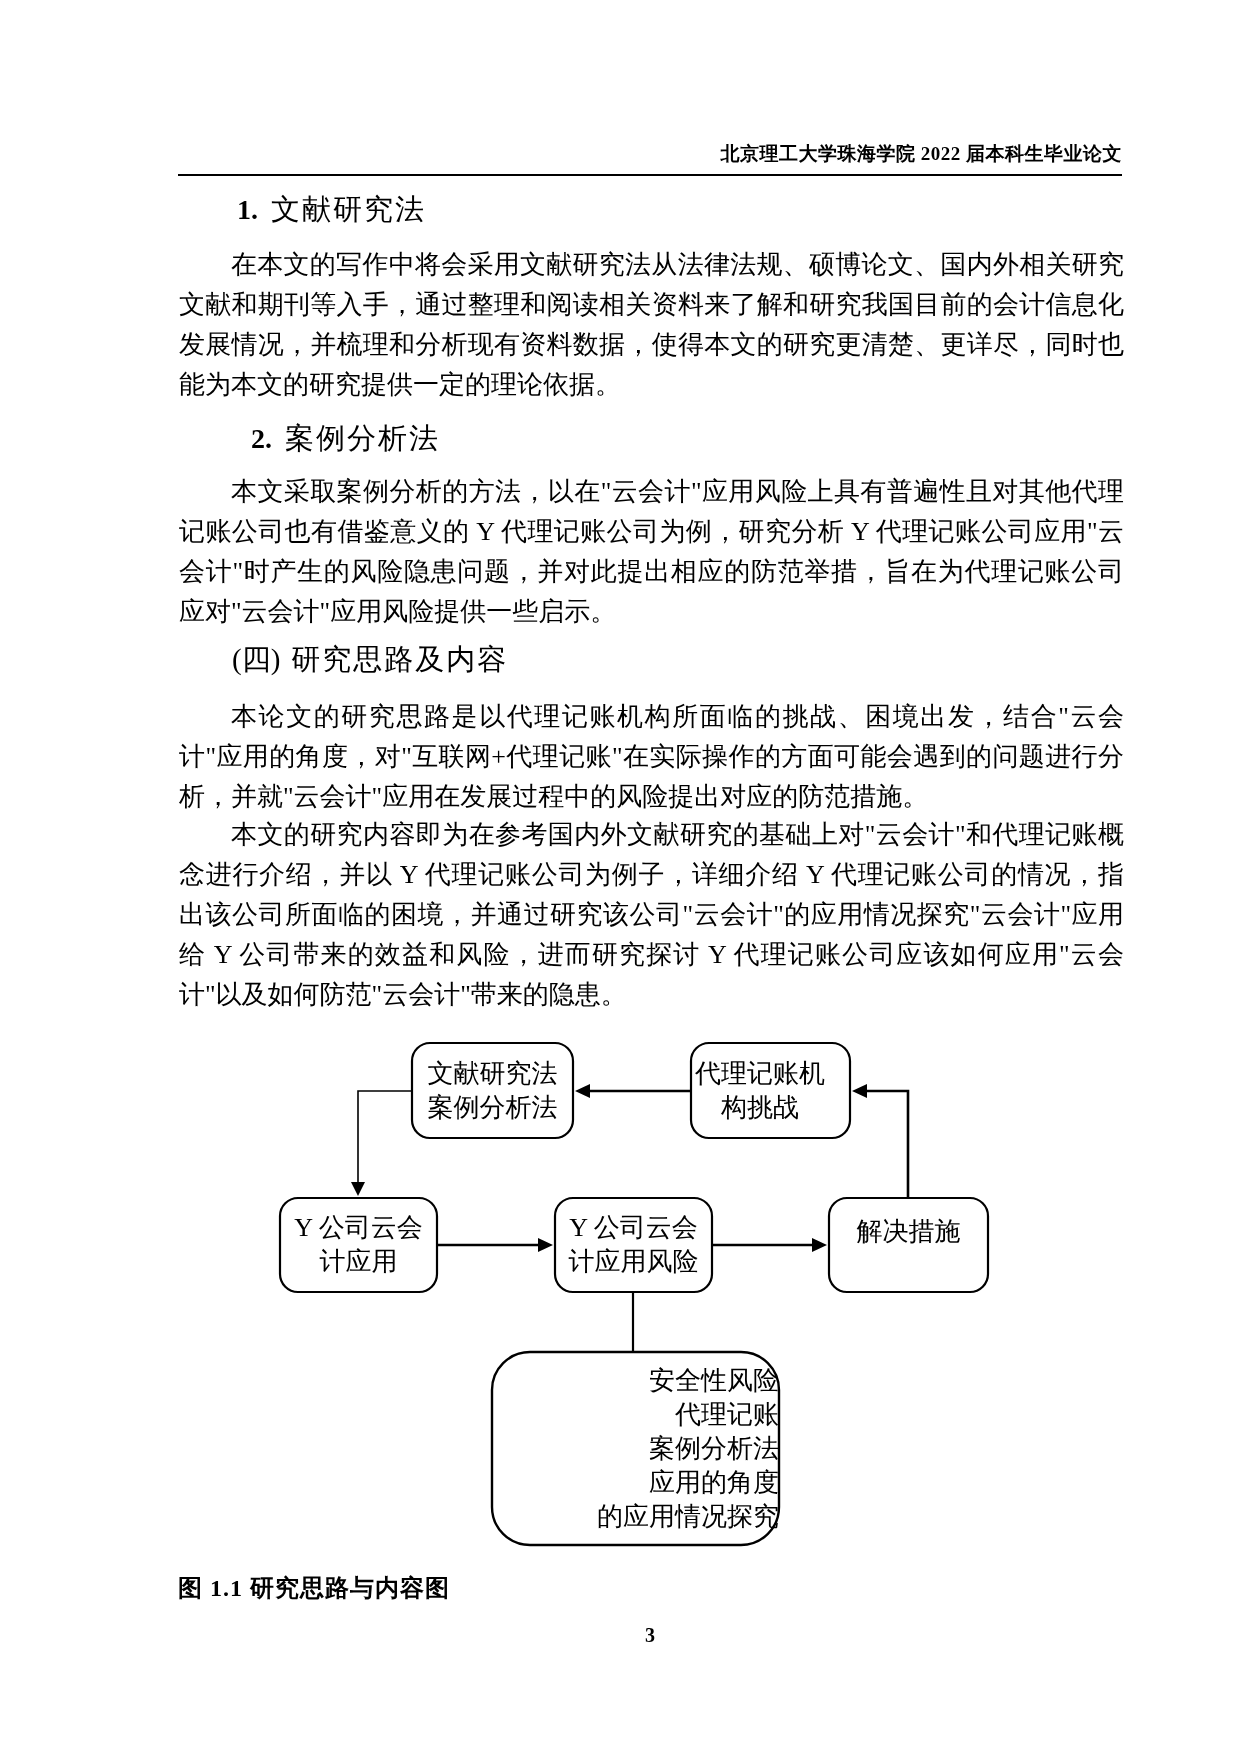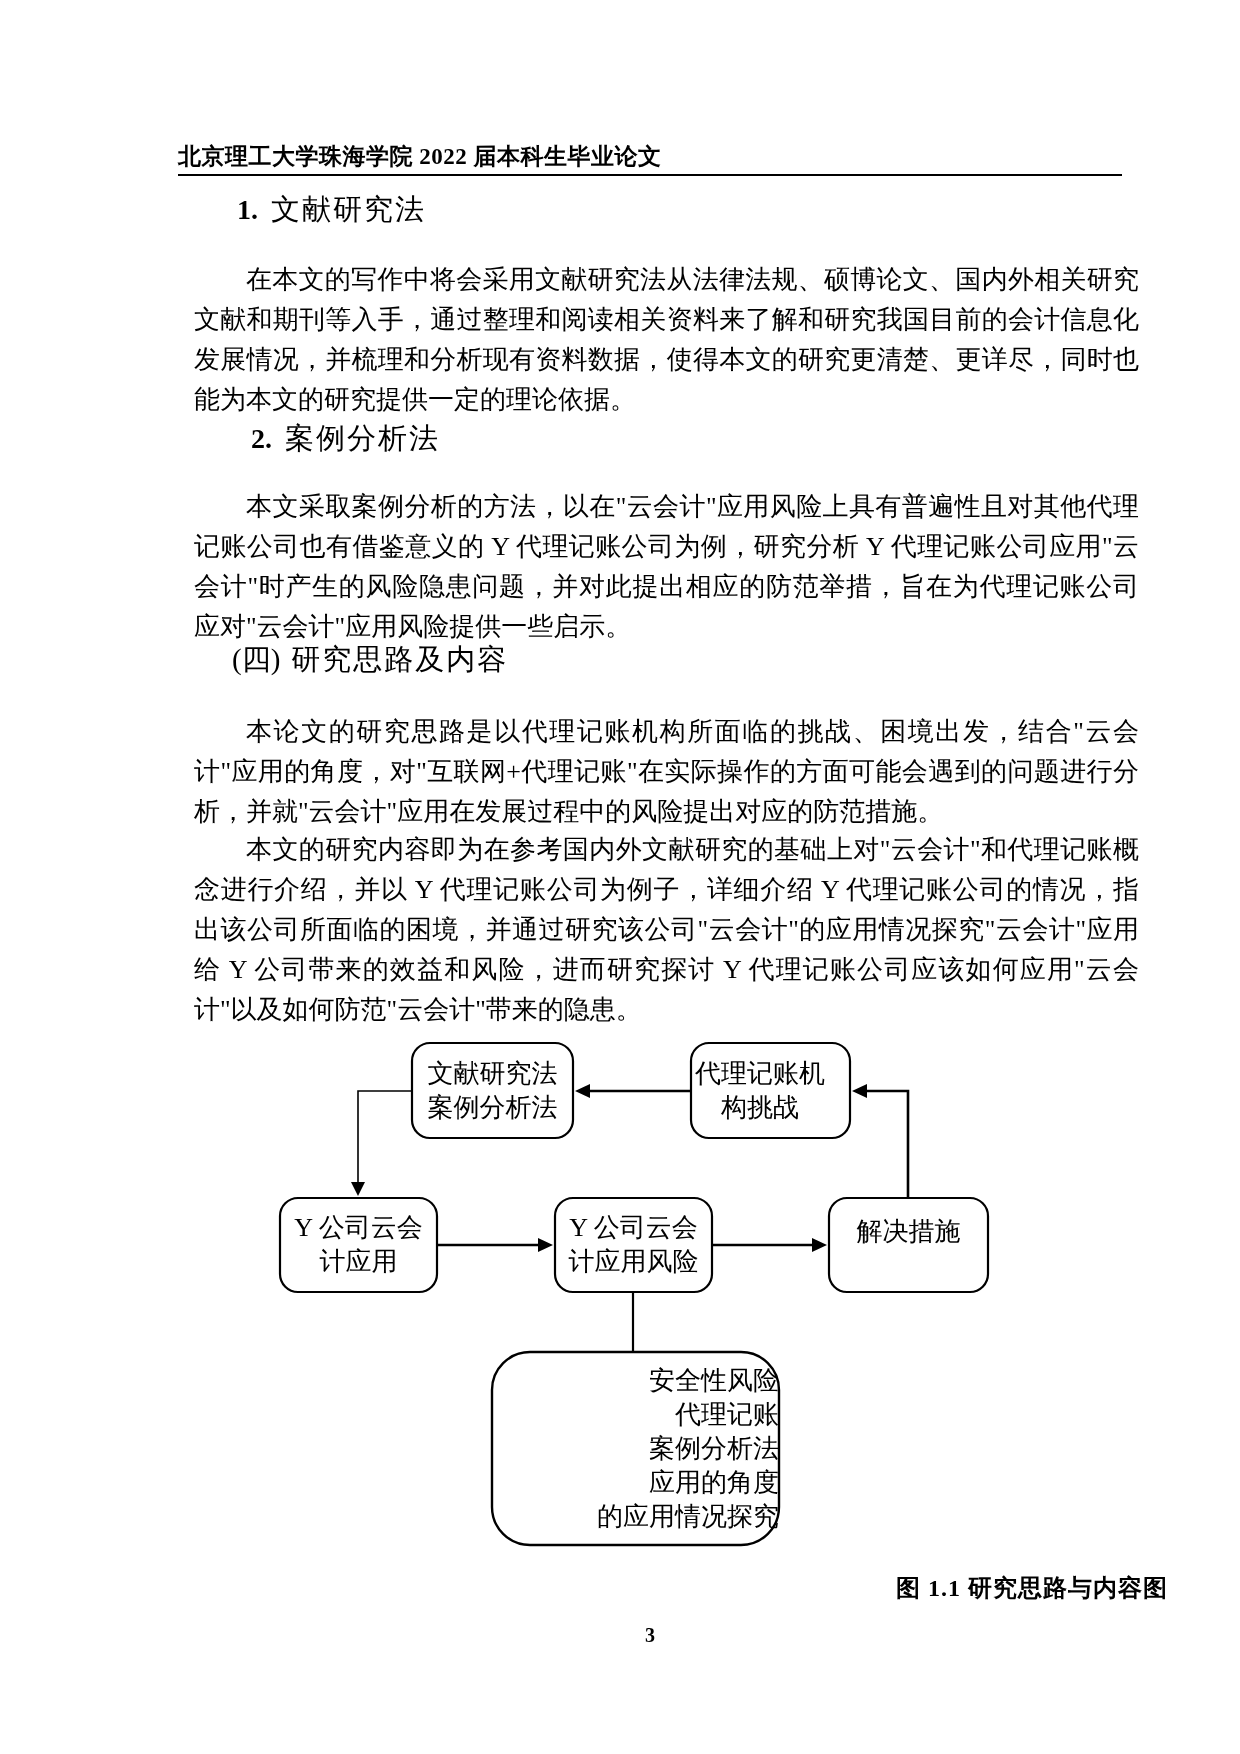--- a/index.html
+++ b/index.html
@@ -6,59 +6,59 @@
   .page{
     position:relative;
     width:1240px;height:1754px;
     background:#ffffff;
     font-family:"Liberation Serif","DejaVu Serif",serif;
     color:#000;
     overflow:hidden;
   }
   .header-title{
     position:absolute;left:178px;top:143px;width:944px;
-    text-align:left;font-size:23px;font-weight:700;
+    text-align:right;font-size:19px;font-weight:700;
     letter-spacing:0.5px;line-height:1.2;
   }
   .header-rule{
     position:absolute;left:178px;top:174px;width:944px;height:0;
     border-top:2px solid #000;
   }
   .heading{position:absolute;line-height:1;white-space:nowrap;}
   .heading .h-num{font-weight:700;font-size:28px;margin-right:13px;}
   .heading .h-txt{font-weight:400;font-size:29px;letter-spacing:2px;}
   .h1{left:237px;top:195px;}
   .h2{left:251px;top:424px;}
   .h3{left:232px;top:645px;}
   .h3 .h-num{font-weight:400;font-size:29px;margin-right:11px;}
   .para{
     position:absolute;left:178px;width:945px;
     font-size:26px;line-height:40px;
     text-align:justify;text-justify:inter-ideograph;
-    text-indent:52px;margin:16px;
+    text-indent:52px;margin:1px;
   }
   .p1{top:244px;}
   .p2{top:471px;}
   .p3{top:696px;}
   .p4{top:814px;}
   .flowchart-svg{position:absolute;left:0;top:0;}
   .box-label{
     position:absolute;display:flex;flex-direction:column;
     align-items:center;justify-content:center;
     font-size:26px;line-height:34px;text-align:center;
   }
   .bl-methods{left:412px;top:1043px;width:161px;height:95px;}
   .bl-challenge{left:691px;top:1043px;width:138px;height:95px;}
   .bl-application{left:280px;top:1198px;width:157px;height:94px;}
   .bl-risk{left:555px;top:1198px;width:157px;height:94px;}
   .bl-solution{left:829px;top:1198px;width:159px;height:67px;}
   .bl-risklist{left:492px;top:1352px;width:287px;height:193px;align-items:flex-end;}
   .figure-caption{
     position:absolute;left:178px;top:1572px;width:990px;
-    text-align:right;font-size:24px;font-weight:700;letter-spacing:1px;
+    text-align:left;font-size:24px;font-weight:700;letter-spacing:1px;
   }
   .page-number{
     position:absolute;left:178px;top:1624px;width:944px;
     text-align:center;font-size:20px;font-weight:700;
   }
 </style>
 </head>
 <body>
 
 <div class="page">

